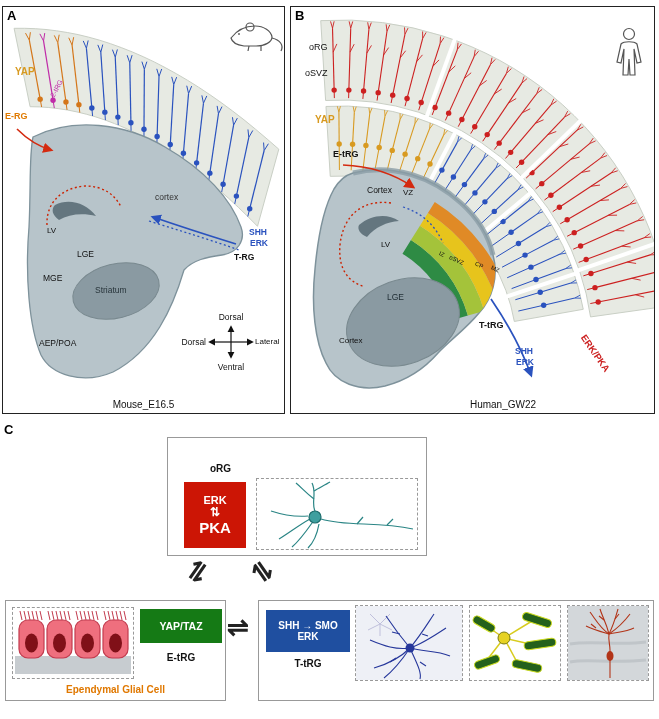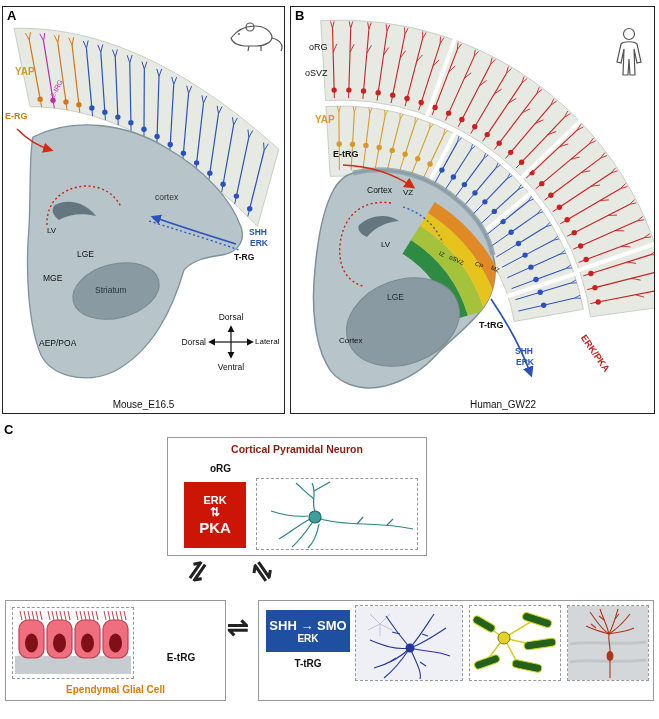--- a/index.html
+++ b/index.html
@@ -488,21 +488,20 @@
   <div class="lbl" style="left:188px;top:314px;font-weight:bold;font-size:9px">T-tRG</div>
   <div class="lbl" style="left:224px;top:340px;color:#2a52be;font-weight:bold">SHH</div>
   <div class="lbl" style="left:225px;top:351px;color:#2a52be;font-weight:bold">ERK</div>
   <div class="lbl" style="left:296px;top:326px;color:#cc2020;font-weight:bold;font-size:9.5px;transform:rotate(55deg);transform-origin:left top">ERK/PKA</div>
   <div class="cap" style="left:212px;top:392px;transform:translateX(-50%)">Human_GW22</div>
 </div>
 
 <div class="tag" style="left:4px;top:423px">C</div>
 
 <div class="cbox" style="left:167px;top:437px;width:260px;height:119px">
-  <div style="text-align:center;margin-top:5px;color:#8b1a0a;font-weight:bold;font-size:10.5px">Cortical Pyramidal Neuron</div>
   <div class="lbl" style="left:42px;top:26px;font-weight:bold;font-size:10px">oRG</div>
   <div class="pill" style="left:16px;top:44px;width:62px;height:66px;background:#cc1505">
     <div style="font-size:11px">ERK</div>
     <div style="font-size:12px;line-height:1.1">⇅</div>
     <div style="font-size:15px">PKA</div>
   </div>
   <div class="dashbox" style="left:88px;top:40px;width:162px;height:72px">
     <svg width="160" height="70" viewBox="0 0 160 70">
       <g stroke="#2a8585" fill="none" stroke-width="1.2">
         <path d="M58,32 C54,24 60,14 55,4"></path>
@@ -557,27 +556,28 @@
           <line x1="93" y1="12" x2="91" y2="3" stroke="#c23b4e" stroke-width="1"></line>
           <line x1="97" y1="12" x2="95" y2="3" stroke="#c23b4e" stroke-width="1"></line>
           <line x1="101" y1="12" x2="99" y2="3" stroke="#c23b4e" stroke-width="1"></line>
           <line x1="105" y1="12" x2="103" y2="3" stroke="#c23b4e" stroke-width="1"></line>
           <line x1="109" y1="12" x2="107" y2="3" stroke="#c23b4e" stroke-width="1"></line>
           <line x1="113" y1="12" x2="111" y2="3" stroke="#c23b4e" stroke-width="1"></line>
           <ellipse cx="102.5" cy="35" rx="6.5" ry="9.5" fill="#801018"></ellipse>
         </g>
     </svg>
   </div>
+  <div class="pill" style="left:134px;top:8px;width:82px;height:34px;background:#157a15;font-size:10.5px">YAP/TAZ</div>
   <div class="lbl" style="left:175px;top:52px;transform:translateX(-50%);font-weight:bold;font-size:10px">E-tRG</div>
   <div class="lbl" style="left:50%;top:84px;transform:translateX(-50%);color:#e07800;font-weight:bold;font-size:10px">Ependymal Glial Cell</div>
 </div>
 
 <div class="cbox" style="left:258px;top:600px;width:396px;height:101px">
   <div class="pill" style="left:7px;top:9px;width:84px;height:42px;background:#1f4fa0">
-    <div style="font-size:13px">SHH → SMO</div>
+    <div style="font-size:10px">SHH → SMO</div>
     <div style="font-size:10px">ERK</div>
   </div>
   <div class="lbl" style="left:49px;top:58px;transform:translateX(-50%);font-weight:bold;font-size:10px">T-tRG</div>
 
   <div class="dashbox" style="left:96px;top:4px;width:108px;height:76px">
     <svg width="106" height="74" viewBox="0 0 106 74">
       <rect x="0" y="0" width="106" height="74" fill="#eef0f6"></rect>
       <g stroke="#c0c0dc" fill="none" stroke-width="1">
         <path d="M24,18 L14,8 M24,18 L34,8 M24,18 L12,24 M24,18 L36,24 M24,18 L24,30"></path>
       </g>

